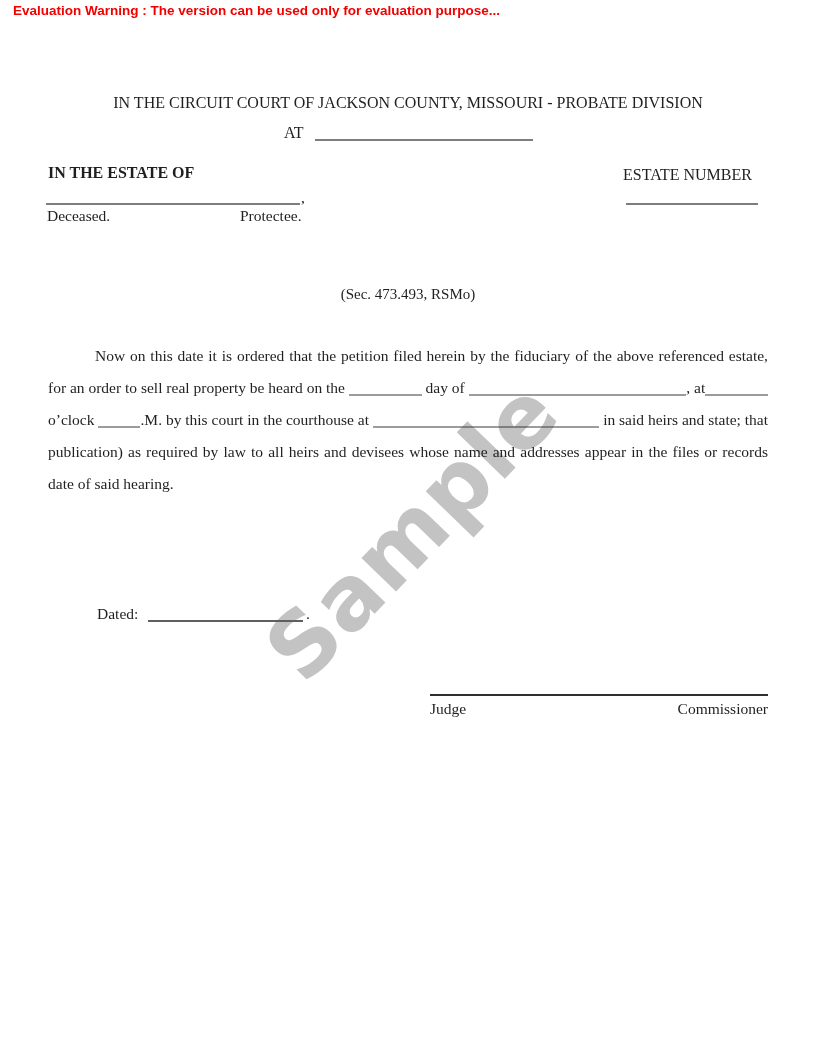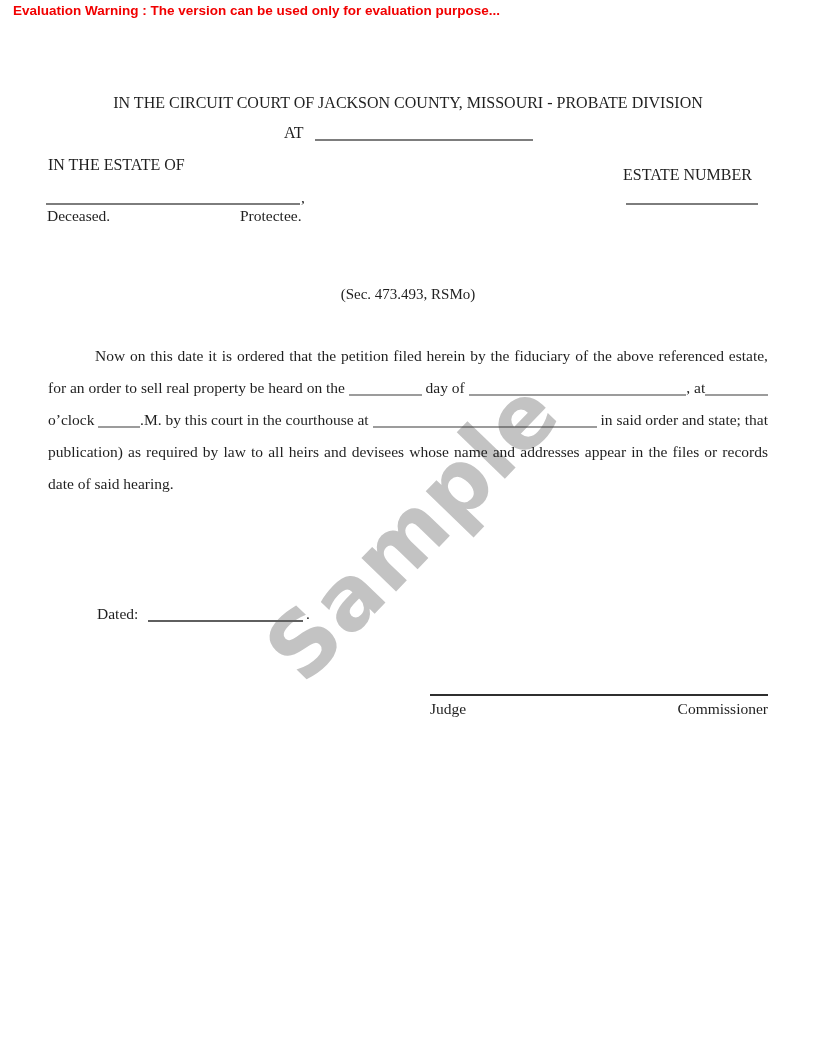--- a/index.html
+++ b/index.html
@@ -78,21 +78,21 @@
 
   <div class="content">
 
     <div class="abs warning">Evaluation Warning : The version can be used only for evaluation purpose...</div>
 
     <div class="abs court-title">IN THE CIRCUIT COURT OF JACKSON COUNTY, MISSOURI - PROBATE DIVISION</div>
 
     <span class="abs caps-label" style="left:284px;top:125px;">AT</span>
     <div class="abs uline" style="left:315px;top:139px;width:218px;"></div>
 
-    <span class="abs caps-label" style="left:48px;top:157px;">IN THE ESTATE OF</span>
+    <span class="abs caps-label" style="left:48px;top:165px;font-weight:bold;">IN THE ESTATE OF</span>
     <span class="abs caps-label" style="left:623px;top:167px;">ESTATE NUMBER</span>
 
     <div class="abs uline" style="left:46px;top:203px;width:254px;"></div>
     <span class="abs small-serif" style="left:301px;top:188px;">,</span>
     <div class="abs uline" style="left:626px;top:203px;width:132px;"></div>
 
     <span class="abs small-serif" style="left:47px;top:206px;">Deceased.</span>
     <span class="abs small-serif" style="left:240px;top:206px;">Protectee.</span>
 
     <div class="abs order-block">
@@ -107,21 +107,21 @@
           <span class="seg"> day of </span>
           <span class="blank" style="flex-grow: 215;"></span>
           <span class="seg">, at</span>
           <span class="blank" style="flex-grow: 62;"></span>
         </div>
         <div class="bline l-flex">
           <span class="seg">o’clock </span>
           <span class="blank" style="flex-grow: 40;"></span>
           <span class="seg">.M. by this court in the courthouse at </span>
           <span class="blank" style="flex-grow: 215;"></span>
-          <span class="seg"> in said order and state; that</span>
+          <span class="seg"> in said heirs and state; that</span>
         </div>
         <div class="bline l-justify">publication) as required by law to all heirs and devisees whose name and addresses appear in the files or records</div>
         <div class="bline l-left">date of said hearing.</div>
       </div>
 
     <span class="abs small-serif" style="left:97px;top:604px;">Dated:</span>
     <div class="abs dated-line"></div>
     <span class="abs small-serif" style="left:306px;top:604px;">.</span>
 
     <div class="abs sig-line"></div>

